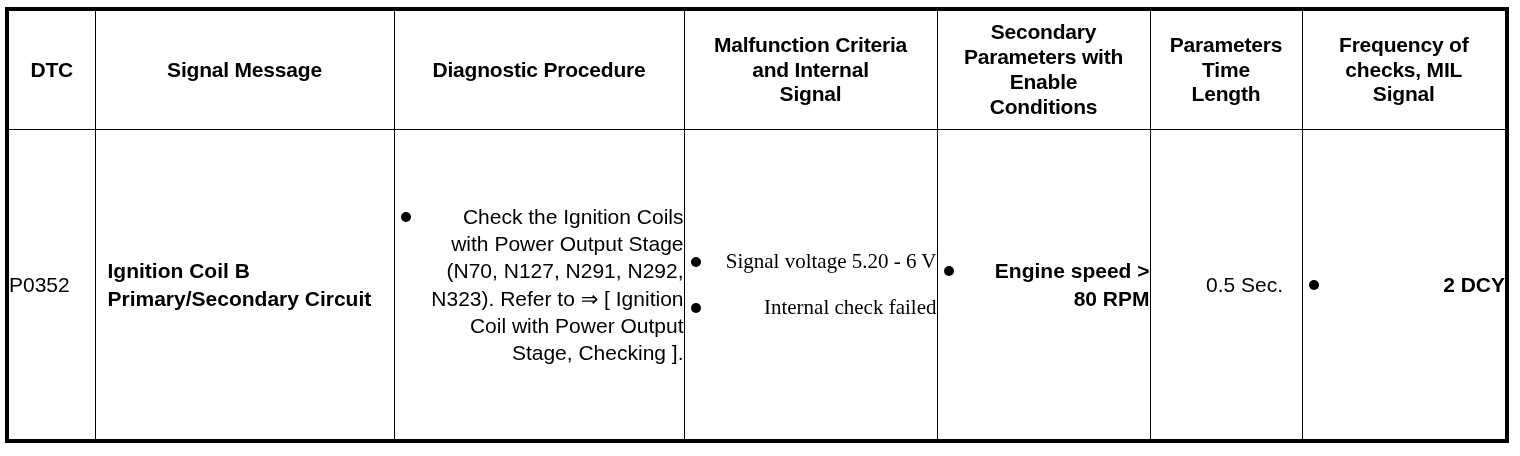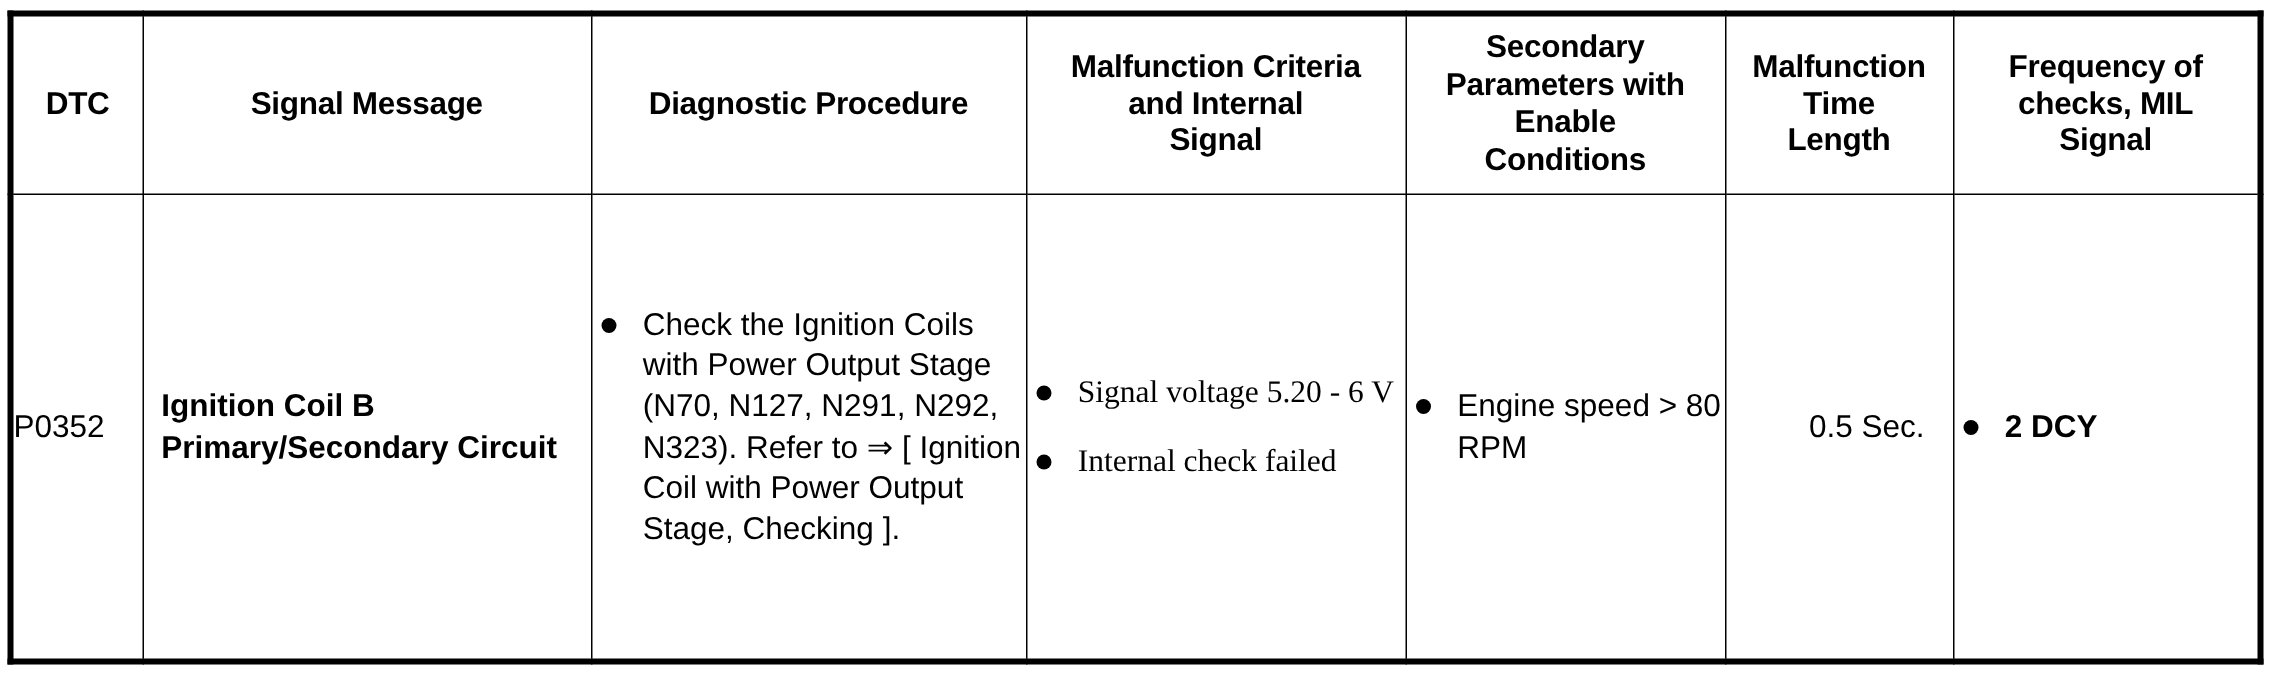--- a/index.html
+++ b/index.html
@@ -108,20 +108,21 @@
     list-style: none;
     margin: 0;
     padding: 0;
   }
   ul.blist > li {
     position: relative;
     padding-left: 34px;
     margin: 0 0 18px 0;
     font-size: 21px;
     line-height: 1.30;
+    text-align: right;
   }
   ul.blist > li:last-child {
     margin-bottom: 0;
   }
   ul.blist > li .bullet-dot {
     position: absolute;
     left: 6px;
     top: 9px;
     width: 10px;
     height: 10px;
@@ -129,21 +130,21 @@
     background: #000000;
     display: block;
   }
 
   .proc-list  { padding-left: 14px; padding-right: 4px; }
   .malf-list  { padding-left: 18px; padding-right: 6px; }
   .sec-list   { padding-left: 20px; padding-right: 8px; }
   .freq-list  { padding-left: 24px; padding-right: 6px; font-weight: bold; }
 
   .malf-list > li { margin-bottom: 36px; font-family: Liberation Serif, serif; }
-  .sec-list  > li { margin-bottom: 0; }
+  .sec-list  > li { margin-bottom: 0; font-weight: bold; }
   .freq-list > li { margin-bottom: 0; }
 </style>
 </head>
 <body>
 
 <div class="sheet">
 
   <table class="dtc-table">
     <colgroup>
       <col class="col-dtc">
@@ -171,21 +172,21 @@
           <span class="hdr-line">and Internal</span>
           <span class="hdr-line">Signal</span>
         </th>
         <th>
           <span class="hdr-line">Secondary</span>
           <span class="hdr-line">Parameters with</span>
           <span class="hdr-line">Enable</span>
           <span class="hdr-line">Conditions</span>
         </th>
         <th>
-          <span class="hdr-line">Malfunction</span>
+          <span class="hdr-line">Parameters</span>
           <span class="hdr-line">Time</span>
           <span class="hdr-line">Length</span>
         </th>
         <th>
           <span class="hdr-line">Frequency of</span>
           <span class="hdr-line">checks, MIL</span>
           <span class="hdr-line">Signal</span>
         </th>
       </tr>
     </thead>

